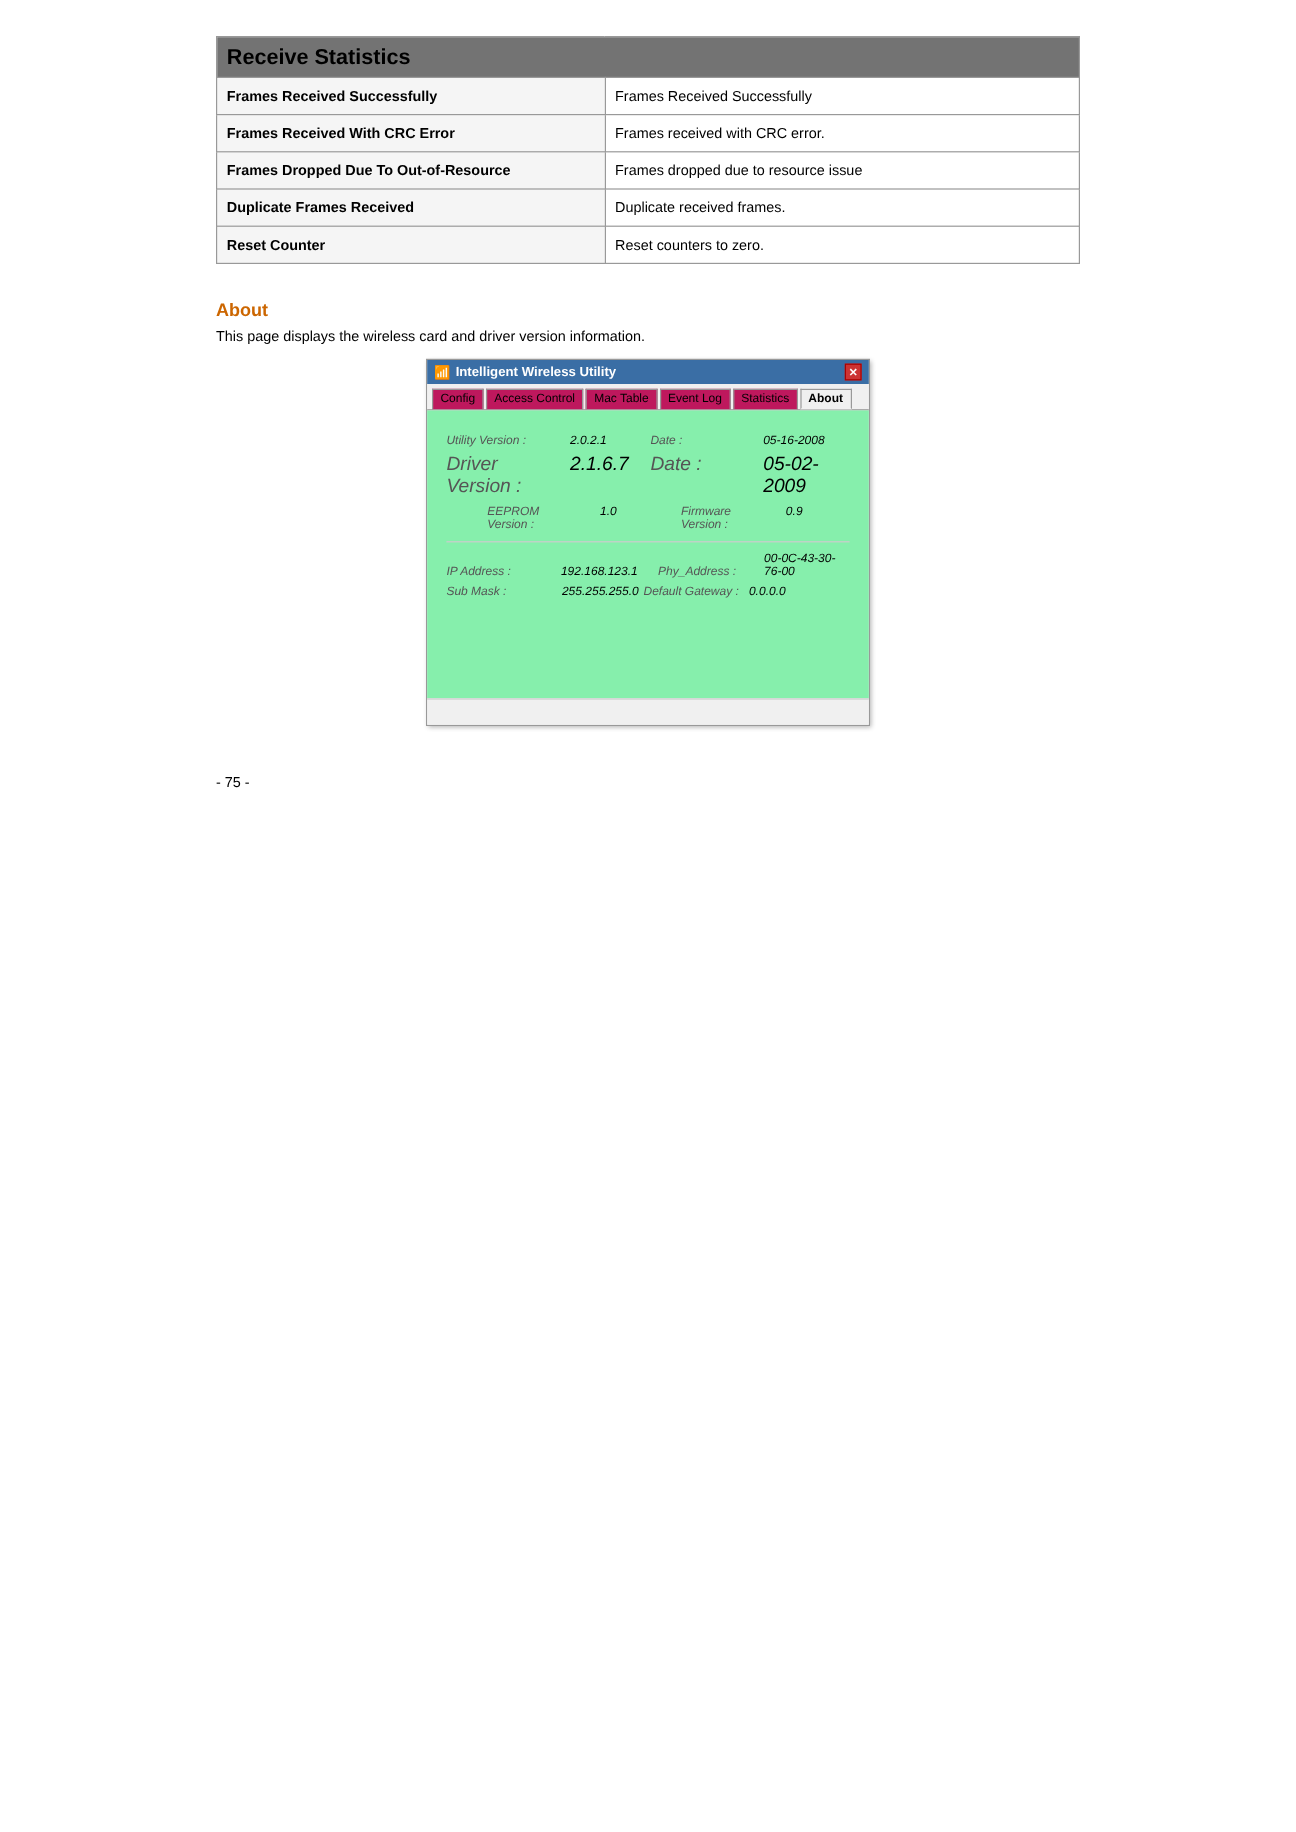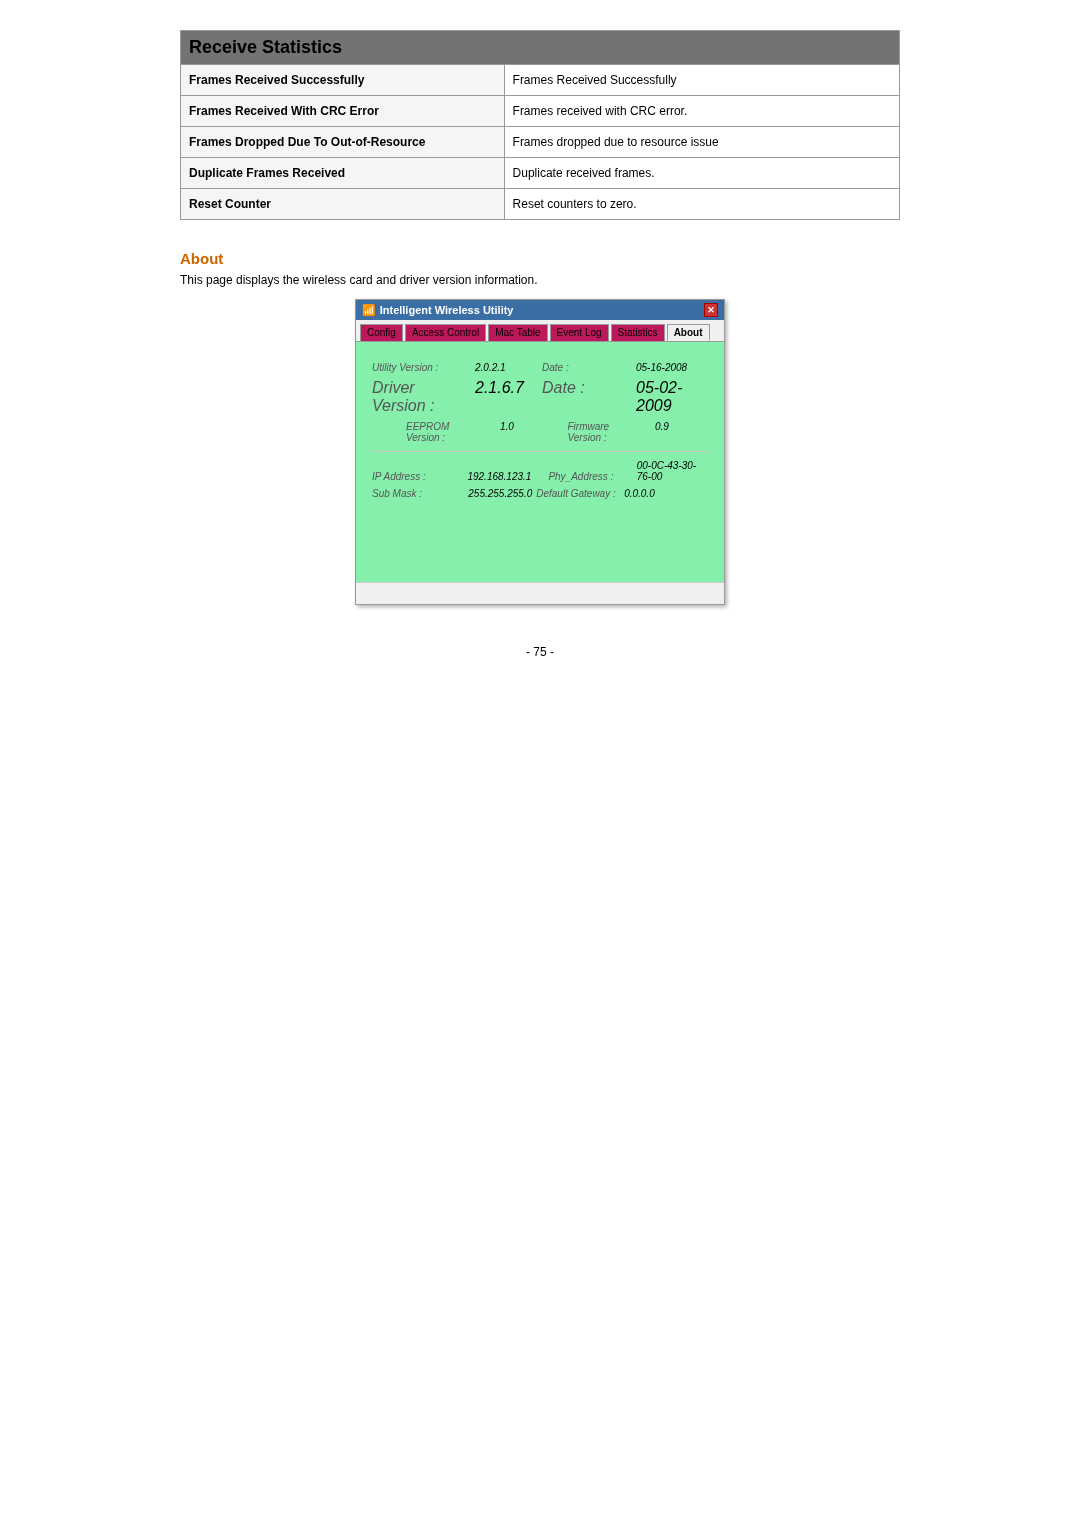--- a/index.html
+++ b/index.html
@@ -130,21 +130,20 @@
       margin: 8px 0;
     }
     .window-footer {
       background: #f0f0f0;
       border-top: 1px solid #ccc;
       height: 22px;
     }
 
     
     .page-number {
-      text-align: center;
       margin-top: 40px;
       font-size: 12px;
       color: #000;
     }
   </style>
 </head>
 <body>
 
 <table class="stats-table">
   <thead>

